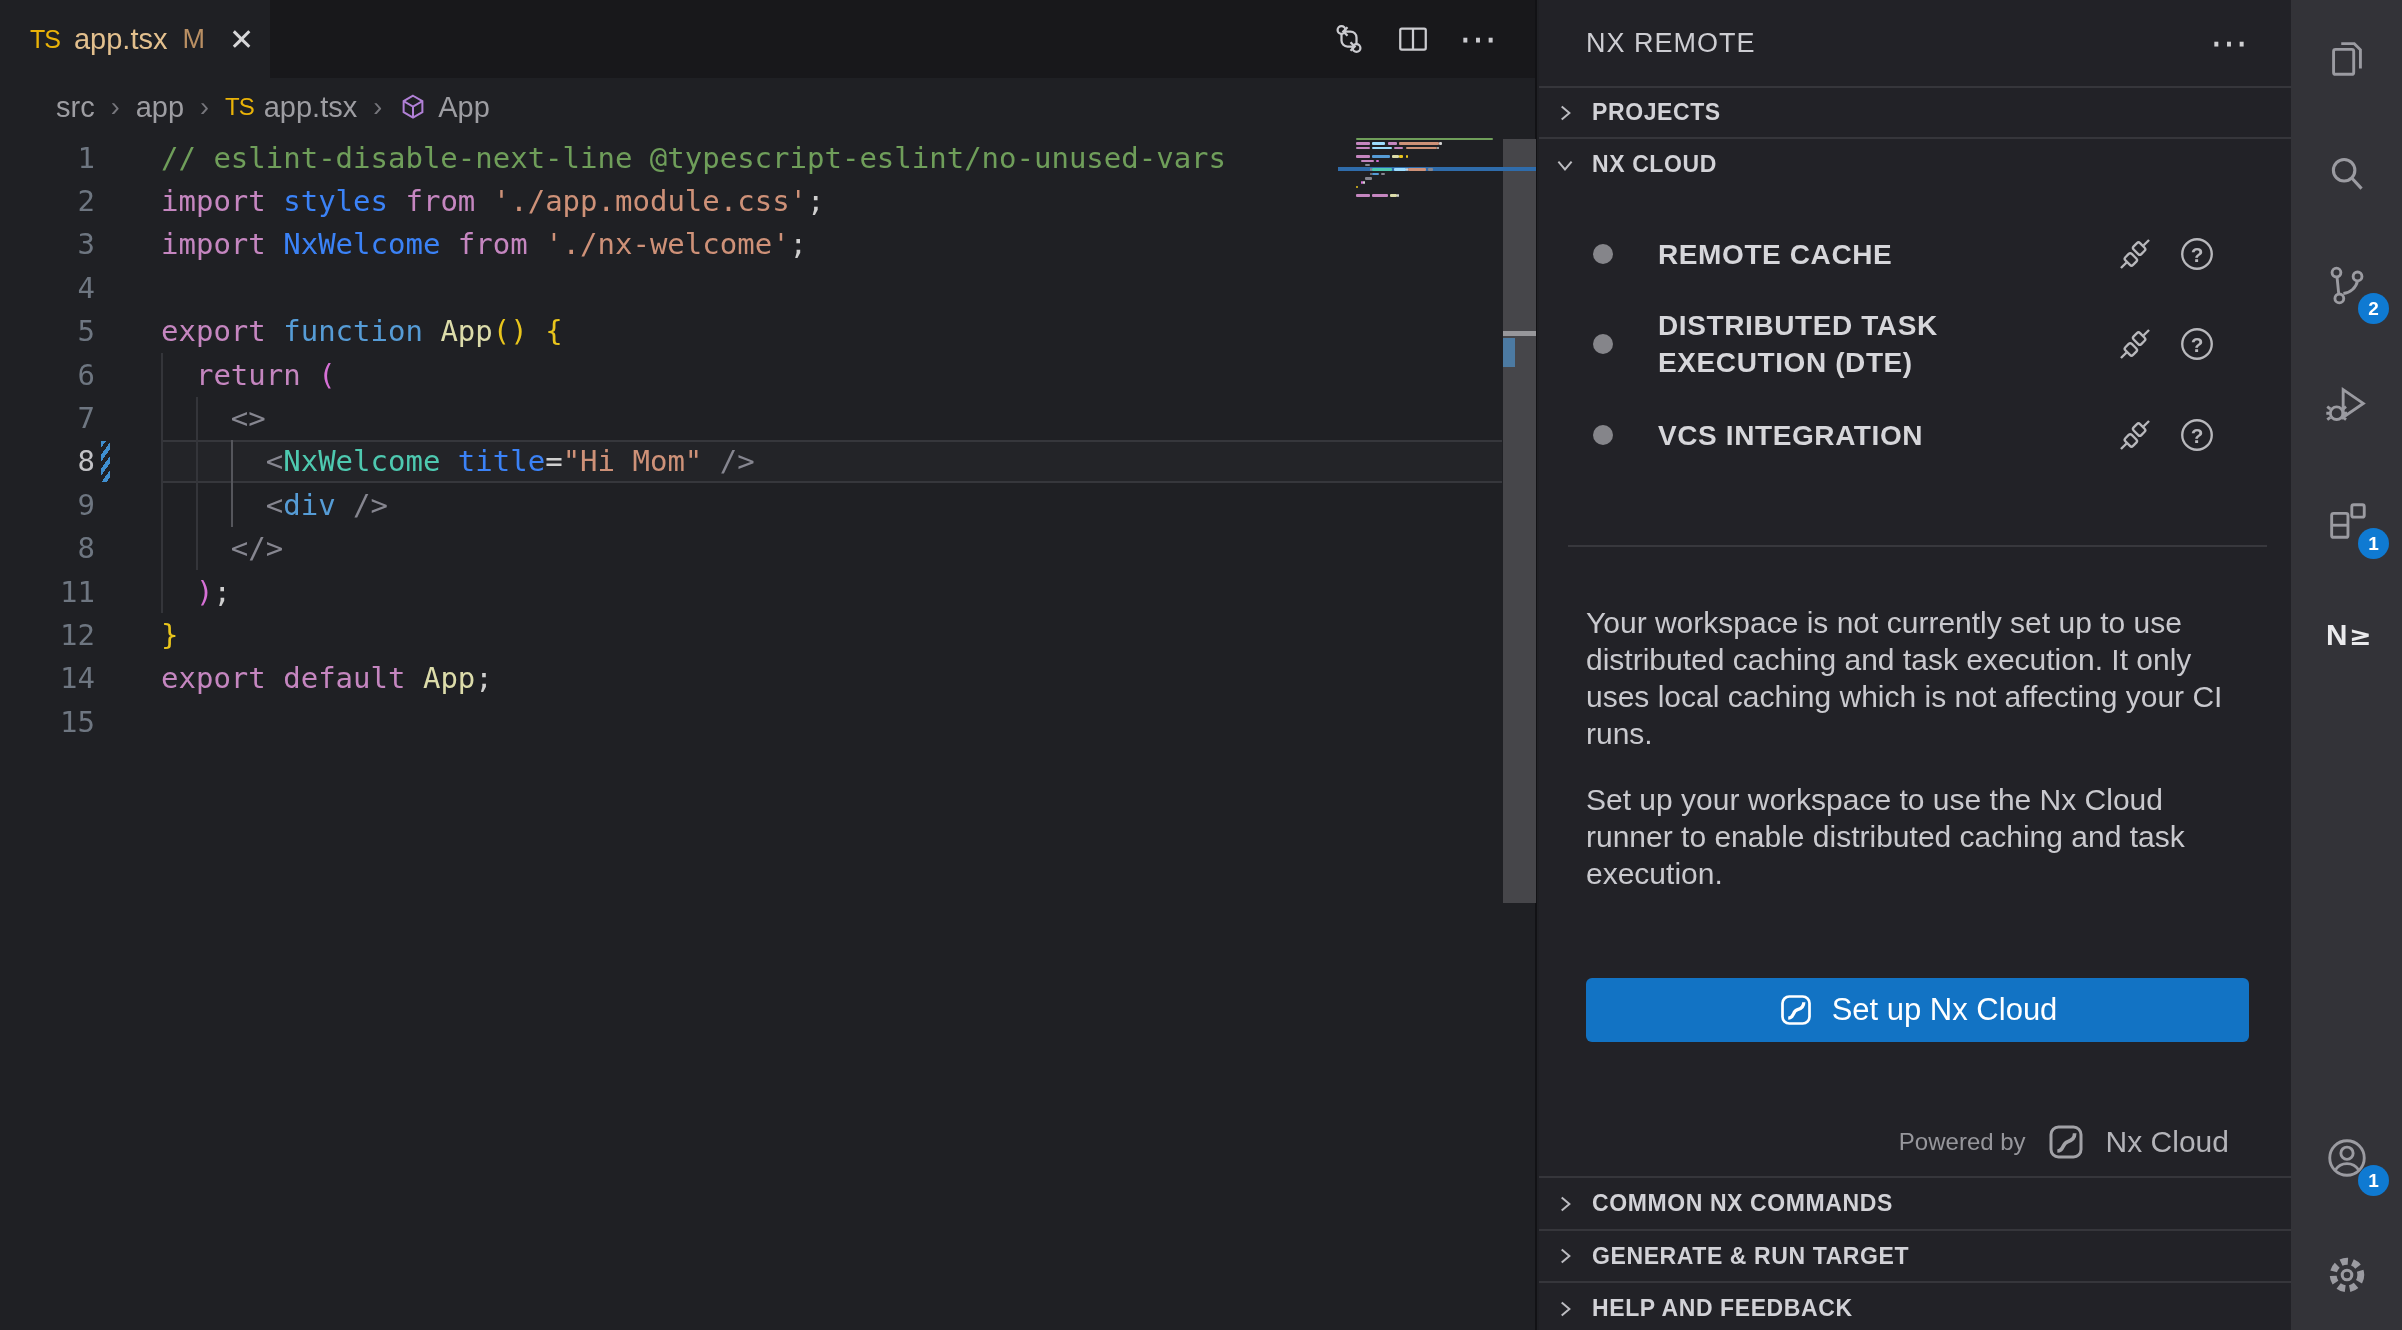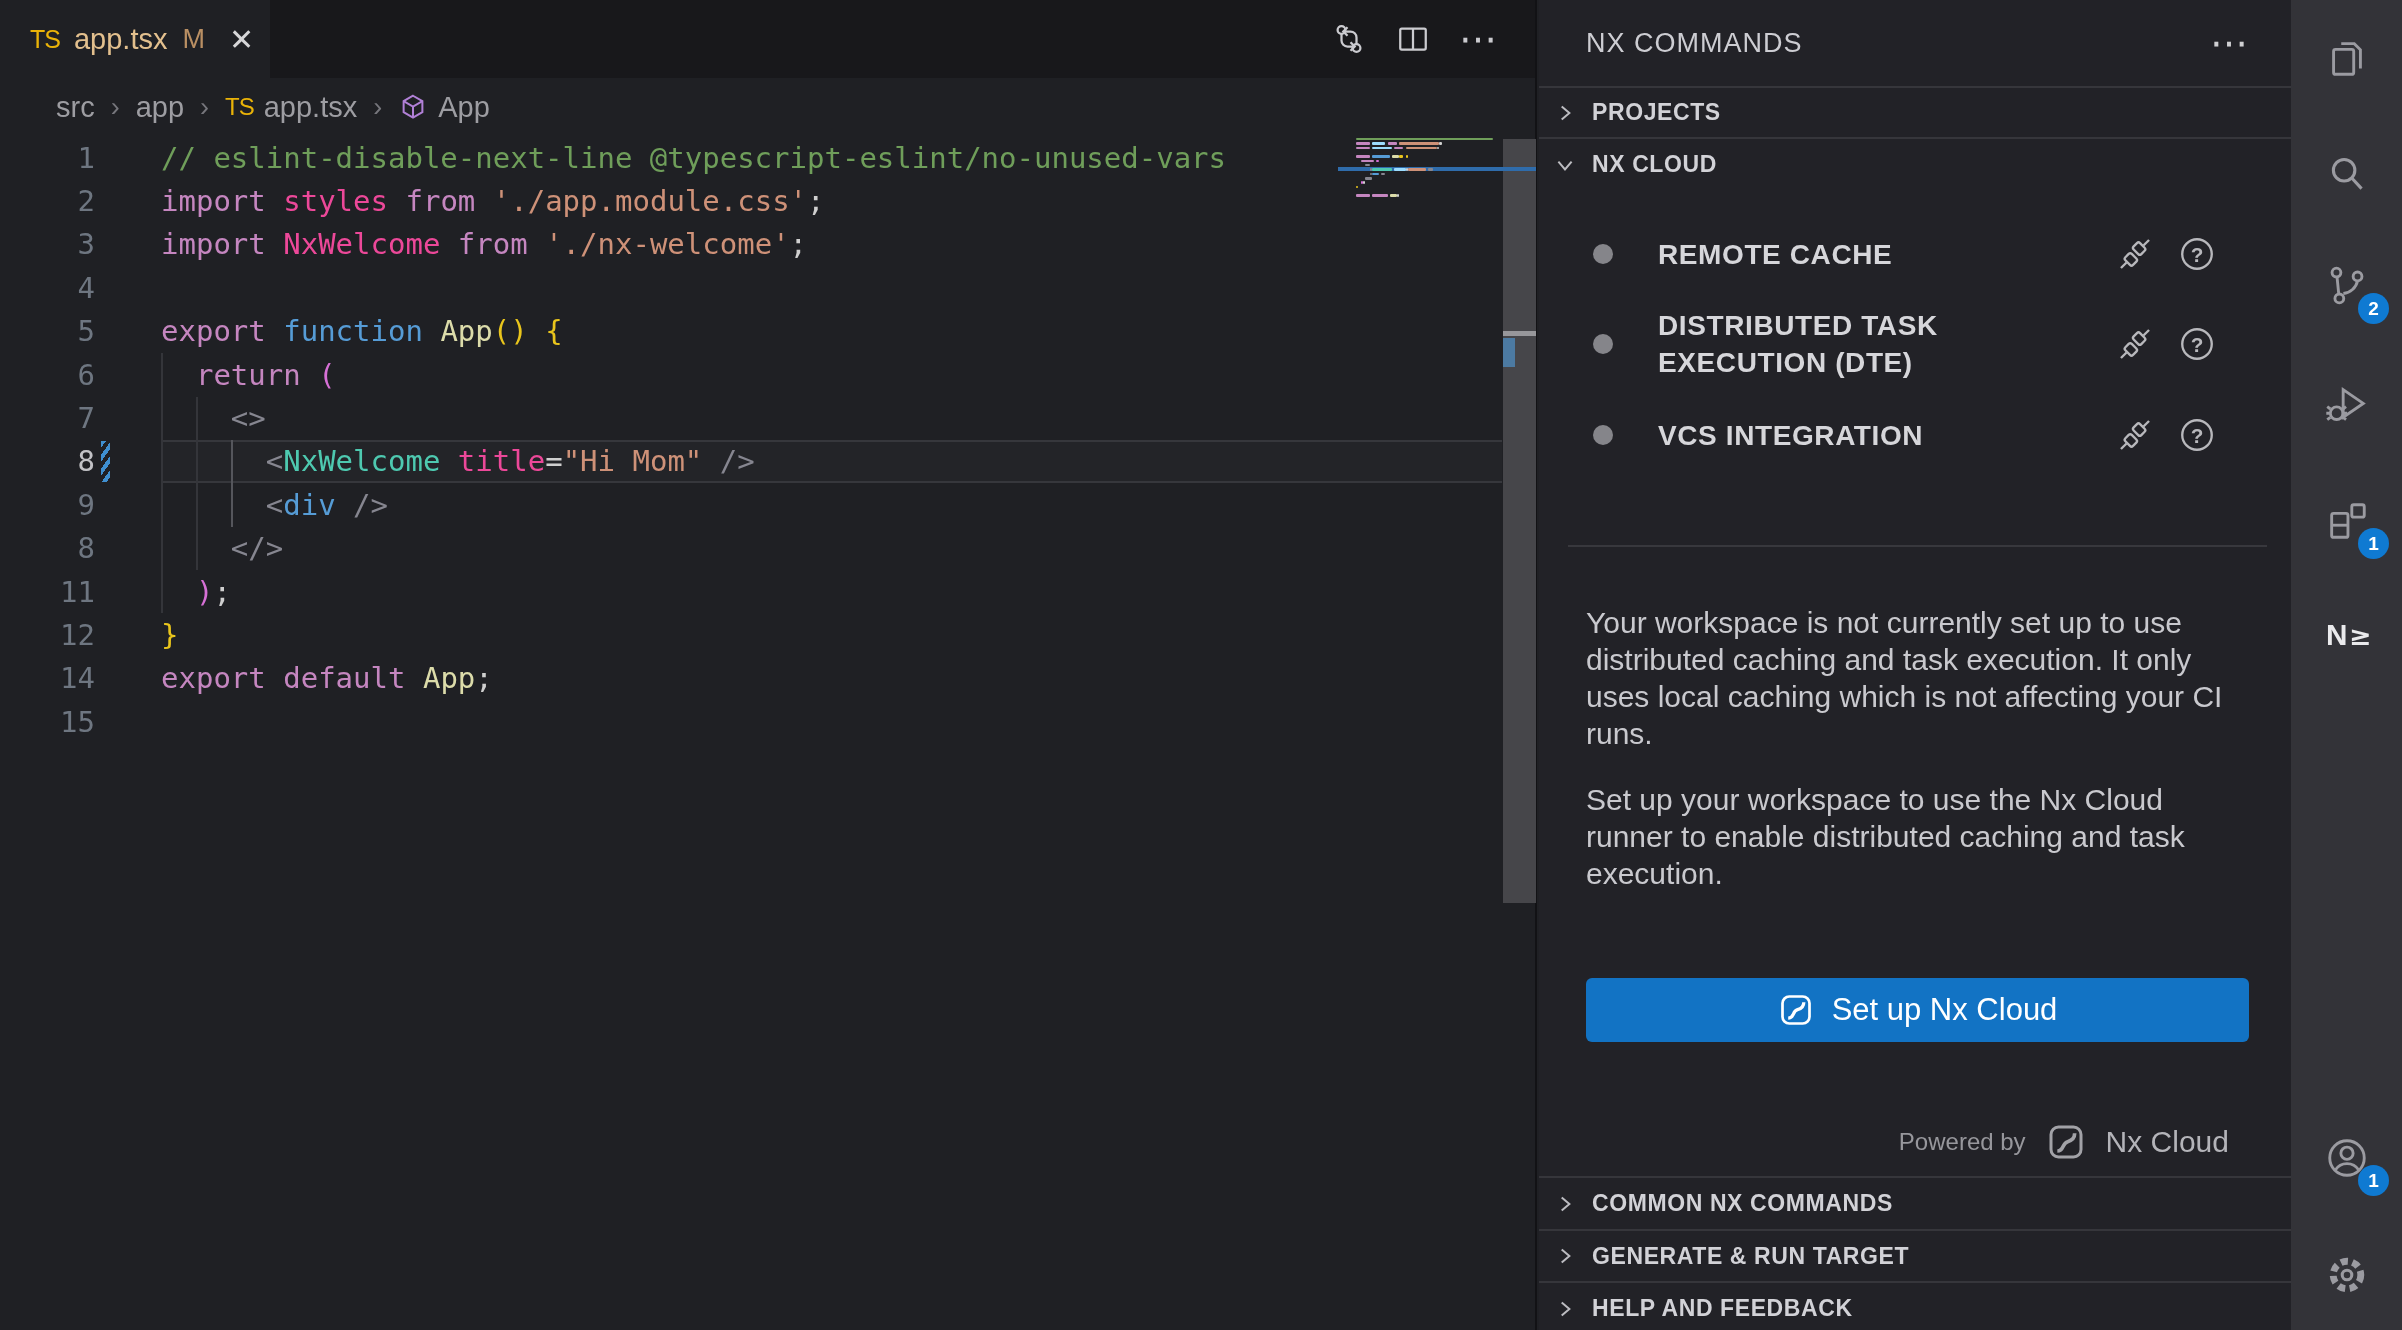--- a/index.html
+++ b/index.html
@@ -33,21 +33,21 @@
   .code-wrap { position:absolute; left:0; top:136px; width:1502px; }
   .line { position:relative; display:flex; height:43.4px; align-items:center; }
   .num { width:95px; text-align:right; color:#6e7681; font-family:"DejaVu Sans Mono",monospace;
          font-size:29px; flex:none; }
   .line.cur .num { color:#c2c2c6; }
   .modmark { position:absolute; left:101px; top:1px; bottom:1px; width:9px;
              background:repeating-linear-gradient(125deg,#3f8fd0 0 4px,rgba(0,0,0,0) 4px 8px); }
   .code { flex:1; margin-left:66px; font-family:"DejaVu Sans Mono",monospace; font-size:29px;
           white-space:pre; height:100%; display:flex; align-items:center; }
   .line.cur .code { background:#232428; border-top:2px solid #36373c; border-bottom:2px solid #36373c; }
-  .cm{color:#6f9e5a}.kw{color:#c586c0}.st{color:#569cd6}.tl{color:#4ec9b0}.vr{color:#ec4899}
+  .cm{color:#6f9e5a}.kw{color:#c586c0}.st{color:#569cd6}.tl{color:#4ec9b0}.vr{color:#3b82f6}
   .str{color:#ce9178}.pf{color:#dcdcaa}.g1{color:#e9c51c}.g2{color:#d670d6}.gr{color:#868690}.pl{color:#cfcfcf}
 
   .iguide { position:absolute; width:2px; background:#34353a; z-index:3; }
   .iguide.active { background:#55565c; }
 
   
   .minimap { position:absolute; left:1352px; top:137px; width:148px; height:70px; z-index:4; }
   .mm-bar { position:absolute; height:2.6px; border-radius:1px; }
   .mm-hl { position:absolute; left:-14px; right:-36px; height:4.6px; background:#2f6cab; }
   .scroll-thumb { position:absolute; left:1503px; top:139px; width:33px; height:764px; background:#46464a; }
@@ -348,21 +348,21 @@
         <div class="mm-bar" style="left: 37.75px; top: 57.35px; width: 6.75px; background: rgb(220, 220, 170);"></div>
         <div class="mm-bar" style="left: 44.5px; top: 57.35px; width: 2.25px; background: rgb(207, 207, 207);"></div>
       </div>
     <div class="scroll-thumb"></div>
     <div class="ruler-cursor"></div>
     <div class="ruler-mod"></div>
   </div>
 
   <div class="panel">
     <div class="panel-header">
-      <span class="panel-title">NX COMMANDS</span>
+      <span class="panel-title">NX REMOTE</span>
       <span class="panel-more">⋯</span>
     </div>
 
     <div class="sect-row" style="top:86px;height:51px;">
       <svg>
           <use href="#i-chev"></use>
         </svg>
       <span class="sect-label">PROJECTS</span>
     </div>
     <div class="sect-row" style="top:137px;height:53px;">

